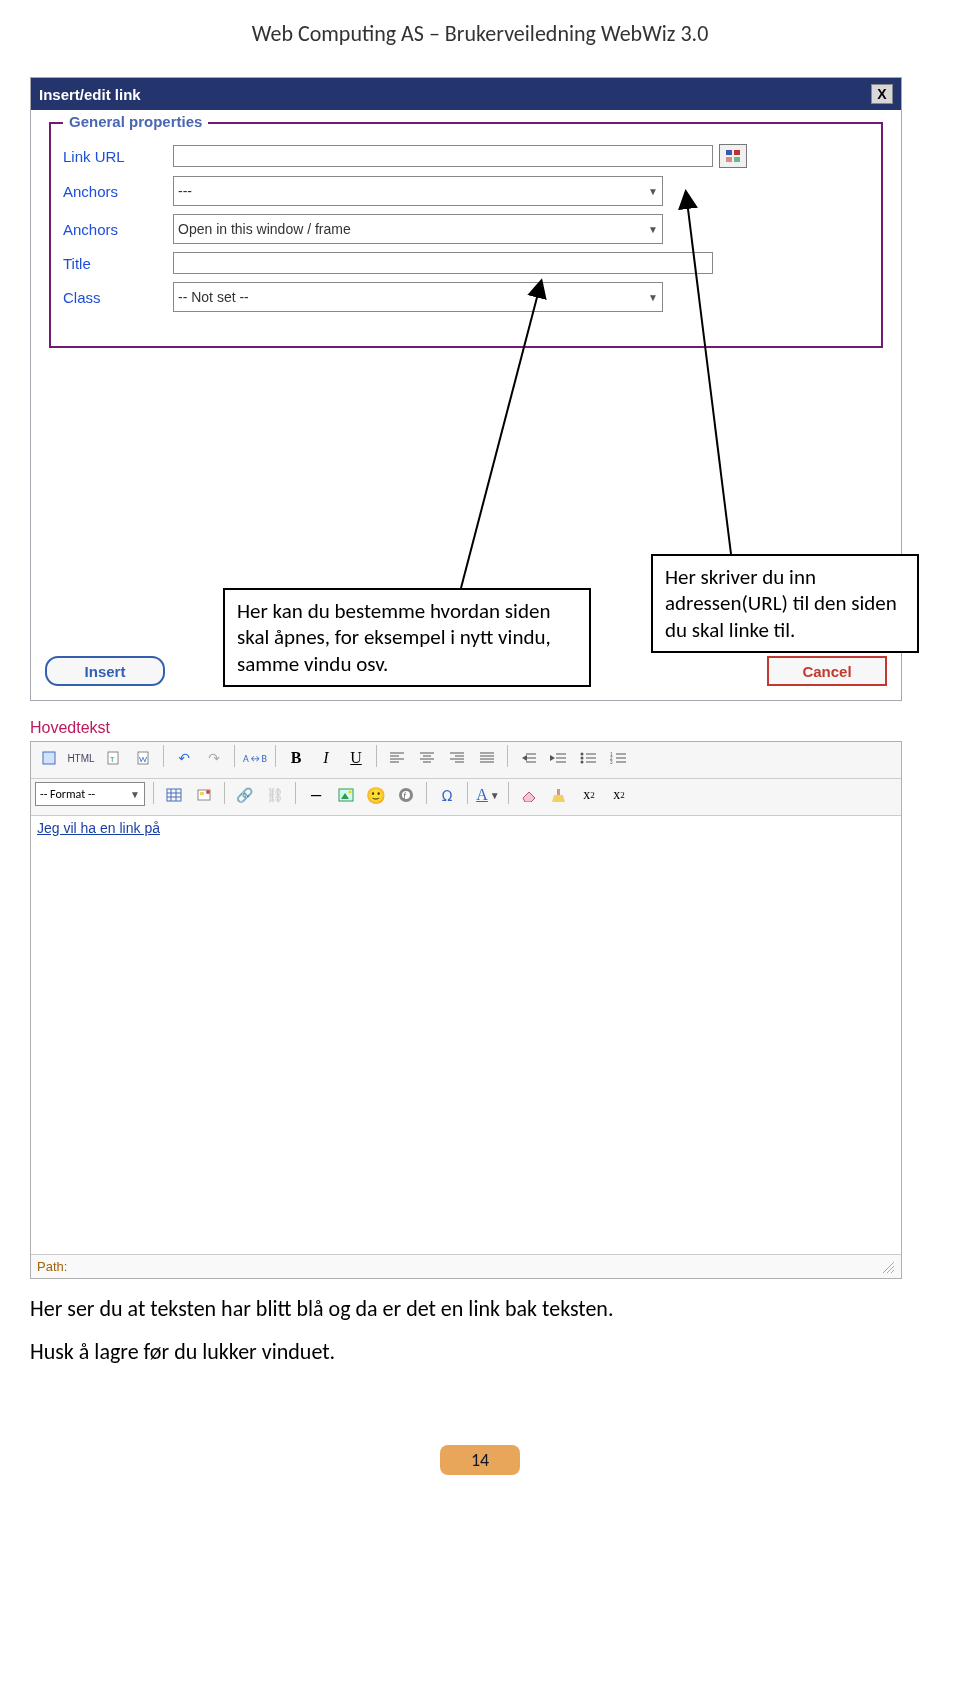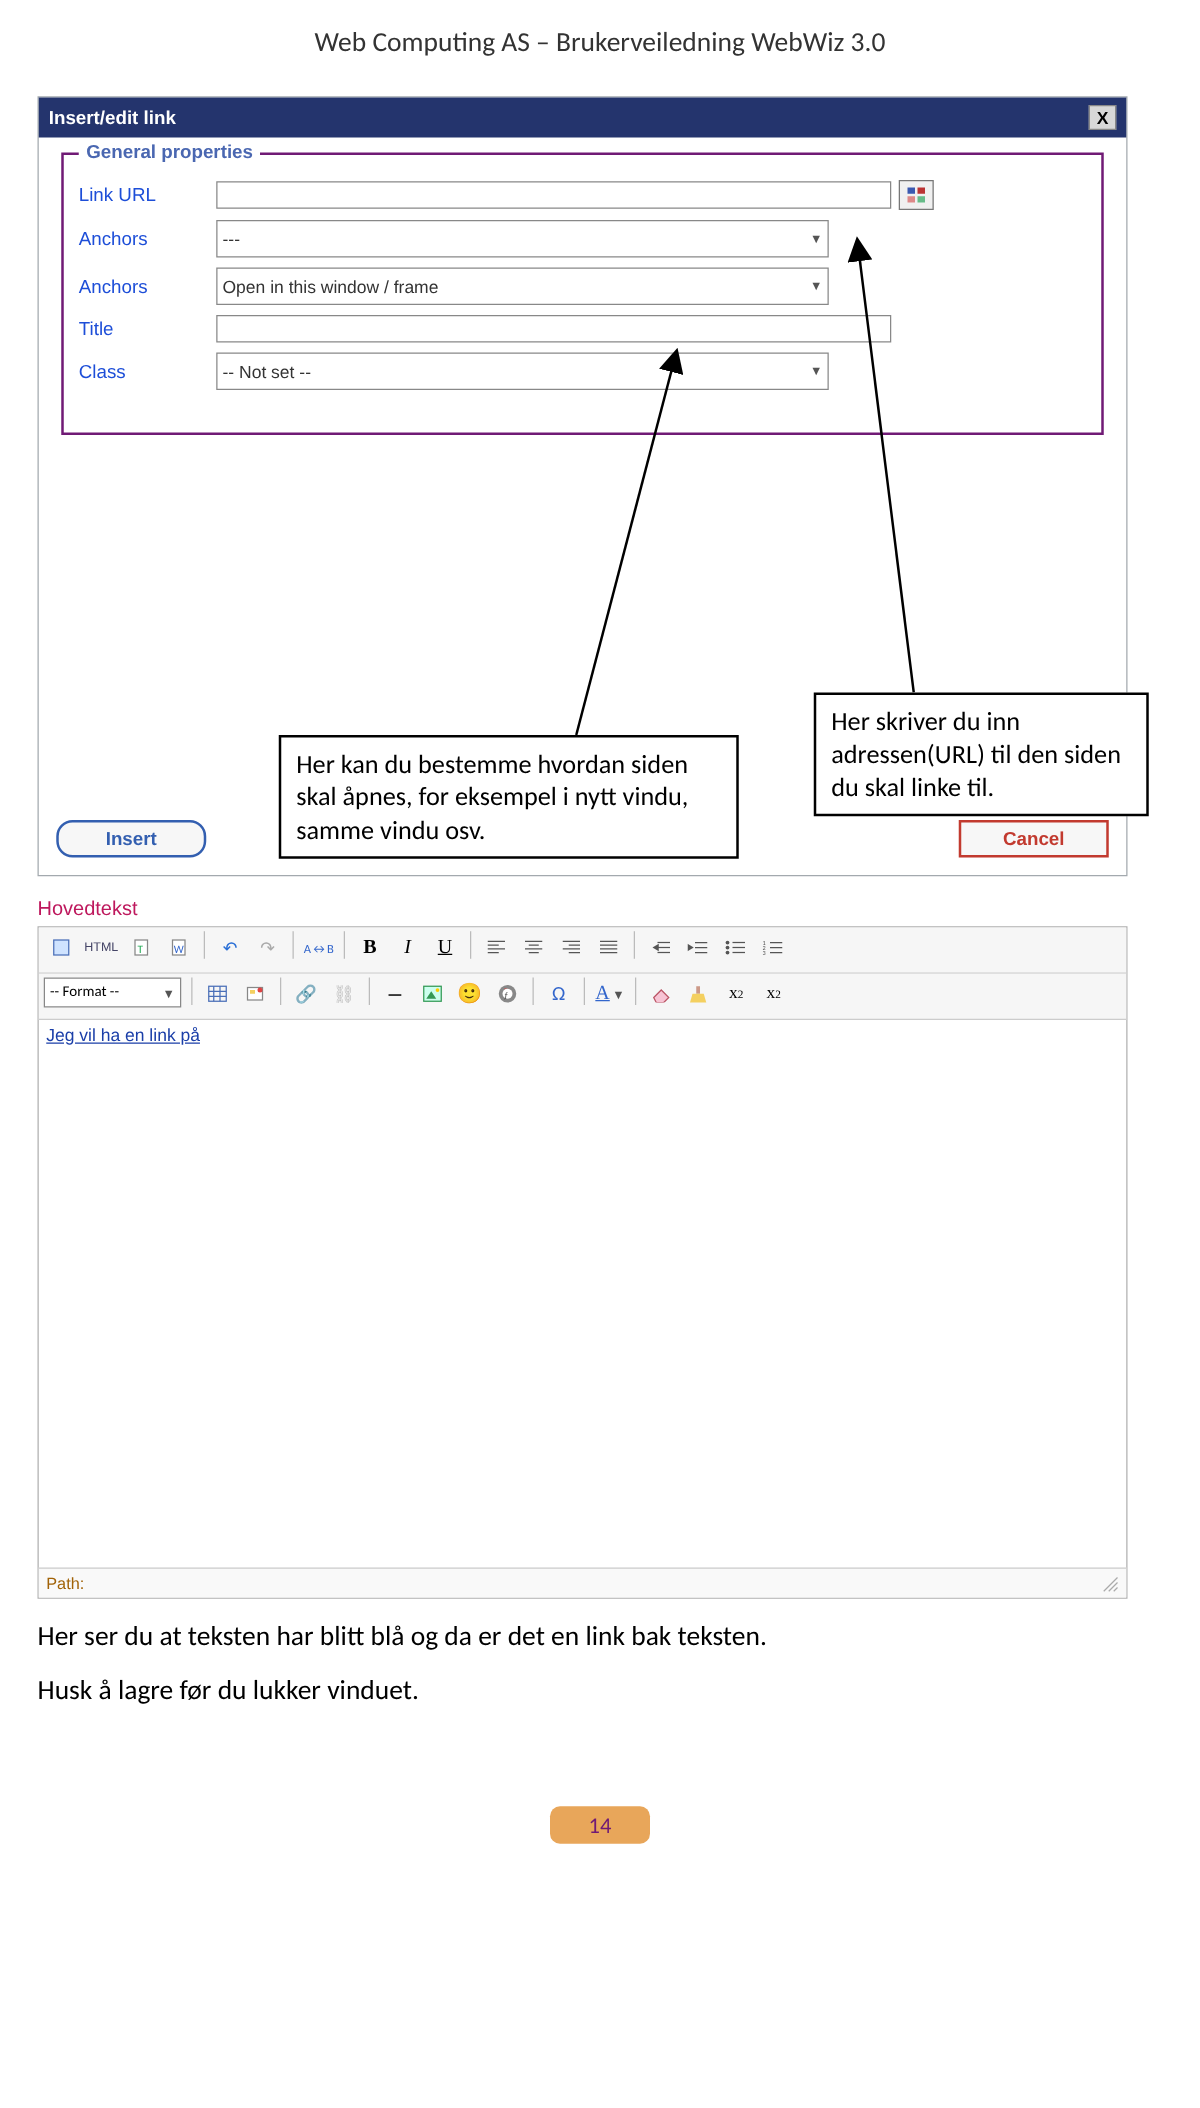--- a/index.html
+++ b/index.html
@@ -271,21 +271,21 @@
     color: #888;
     cursor: nwse-resize;
   }
   .page-number {
     display: block;
     width: 48px;
     margin: 80px auto 0 auto;
     background: #e8a65a;
     border-radius: 8px;
     text-align: center;
-    color: #701a75;
+    color: #0f172a;
     font-family: Calibri, Arial, sans-serif;
     font-size: 18px;
     padding: 4px 16px;
   }
 </style>
 </head>
 <body>
 
 <div class="page">
 

